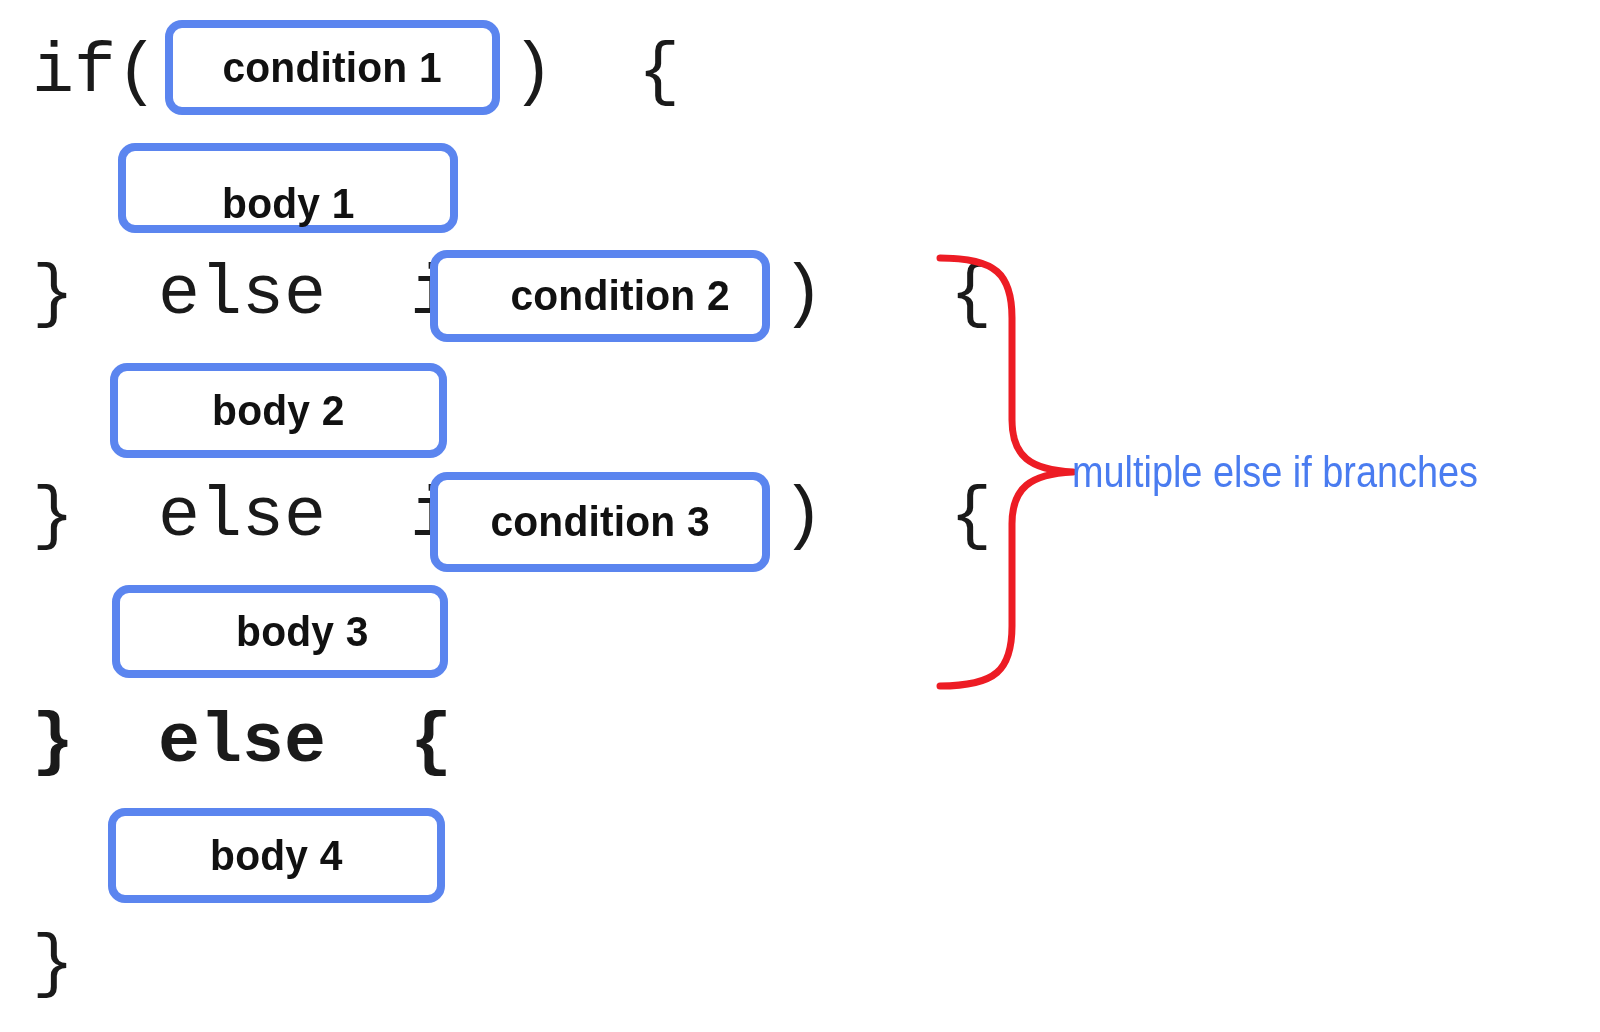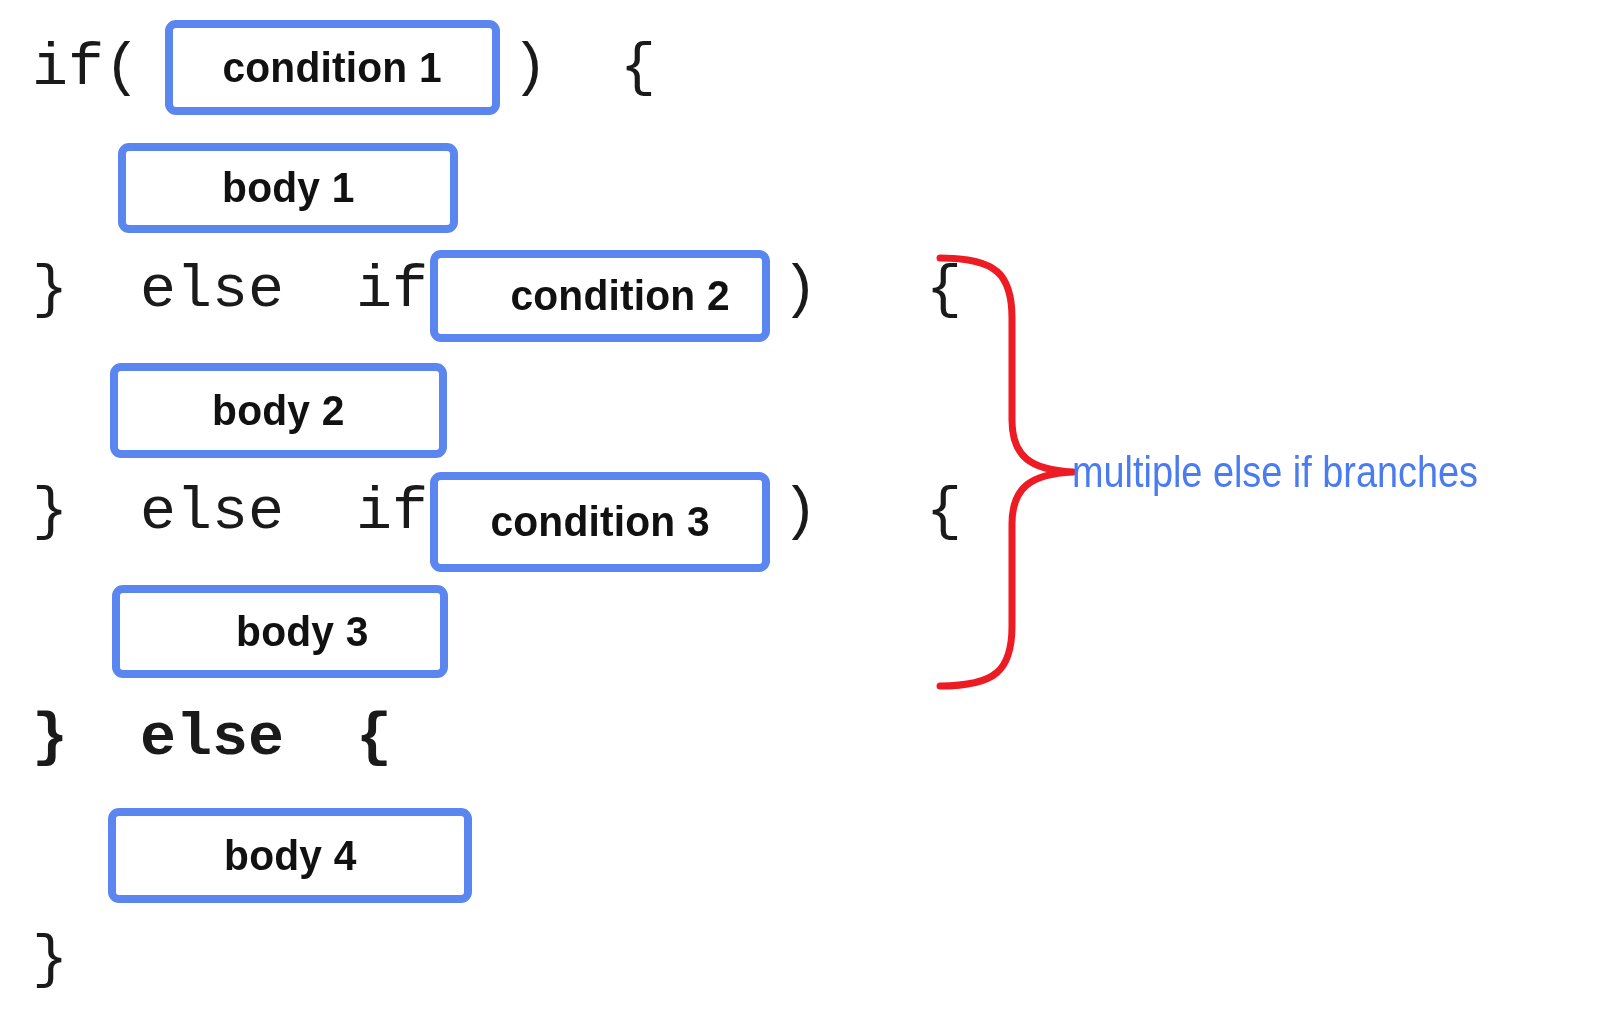--- a/index.html
+++ b/index.html
@@ -14,35 +14,35 @@
     height: 1032px;
     background: #ffffff;
     overflow: hidden;
     font-family: "Liberation Sans", sans-serif;
   }
 
   
   .code {
     position: absolute;
     font-family: "Liberation Mono", "DejaVu Sans Mono", monospace;
-    font-size: 60px;
+    font-size: 70px;
     line-height: 1;
     color: #1a1a1a;
     white-space: pre;
     letter-spacing: 0px;
     -webkit-font-smoothing: antialiased;
   }
 
   
   .rbox {
     position: absolute;
     box-sizing: border-box;
     background: #ffffff;
     border: 8px solid var(--accent, #5b85ef);
-    border-radius: 11px;
+    border-radius: 17px;
     display: flex;
     align-items: center;
     justify-content: center;
   }
   .rbox > .rbox-label {
     font-family: "Liberation Sans", sans-serif;
     font-weight: 700;
     font-size: 42px;
     line-height: 1;
     color: #111111;
@@ -77,21 +77,21 @@
 <div id="canvas">
 
   <div class="code" style="left:32px; top:38px;">if(</div>
 
   <div class="rbox" style="left:165px; top:20px; width:335px; height:95px;">
     <span class="rbox-label">condition 1</span>
   </div>
 
   <div class="code" style="left:512px; top:38px;">)  {</div>
 
-  <div class="rbox" style="left:118px; top:143px; width:340px; height:90px;">
+  <div class="rbox" style="left:118px; top:143px; width:340px; height:90px;align-items:flex-end;">
     <span class="rbox-label">body 1</span>
   </div>
 
   <div class="code" style="left:32px; top:260px;">}  else  if(</div>
 
   <div class="rbox" style="left:430px; top:250px; width:340px; height:92px;padding-left:40px;">
     <span class="rbox-label">condition 2</span>
   </div>
 
   <div class="code" style="left:782px; top:260px;">)   {</div>
@@ -107,21 +107,21 @@
   </div>
 
   <div class="code" style="left:782px; top:482px;">)   {</div>
 
   <div class="rbox" style="left:112px; top:585px; width:336px; height:93px;padding-left:44px;">
     <span class="rbox-label">body 3</span>
   </div>
 
   <div class="code" style="left:32px; top:708px;font-weight:bold;">}  else  {</div>
 
-  <div class="rbox" style="left:108px; top:808px; width:364px; height:95px;">
+  <div class="rbox" style="left:108px; top:808px; width:337px; height:95px;">
     <span class="rbox-label">body 4</span>
   </div>
 
   <div class="code" style="left:32px; top:930px;">}</div>
 
   <svg id="brace-layer" viewBox="0 0 1600 1032" width="1600" height="1032">
     <path fill="none" stroke="#ed1c24" stroke-width="7" stroke-linecap="round" stroke-linejoin="round" d="M 940,258
              C 996,258 1012,274 1012,318
              L 1012,420
              C 1012,456 1030,470 1073,472

